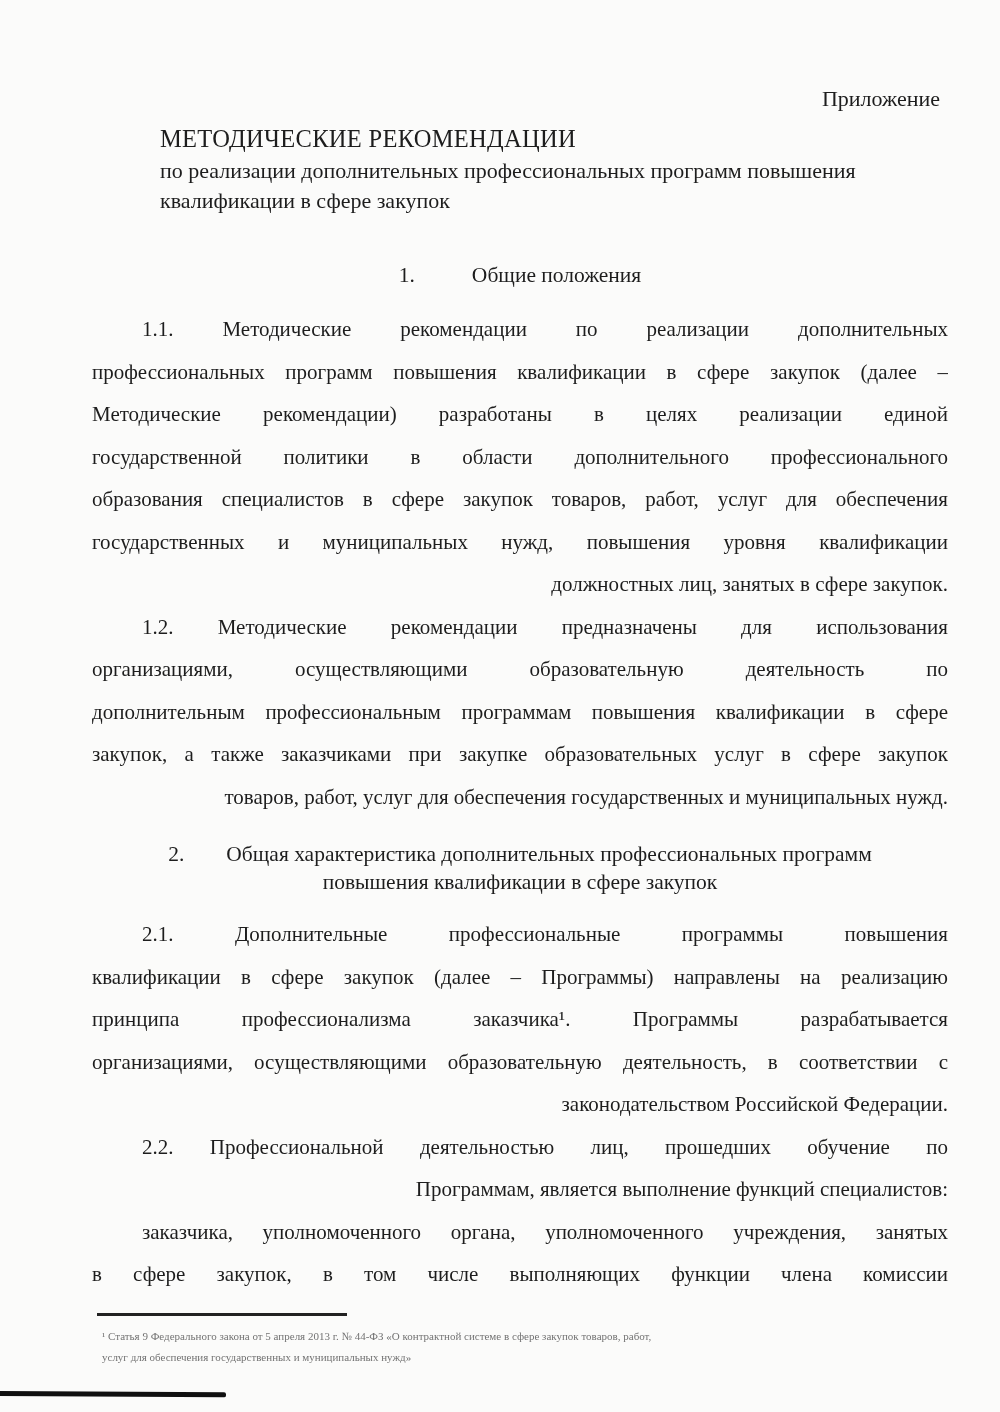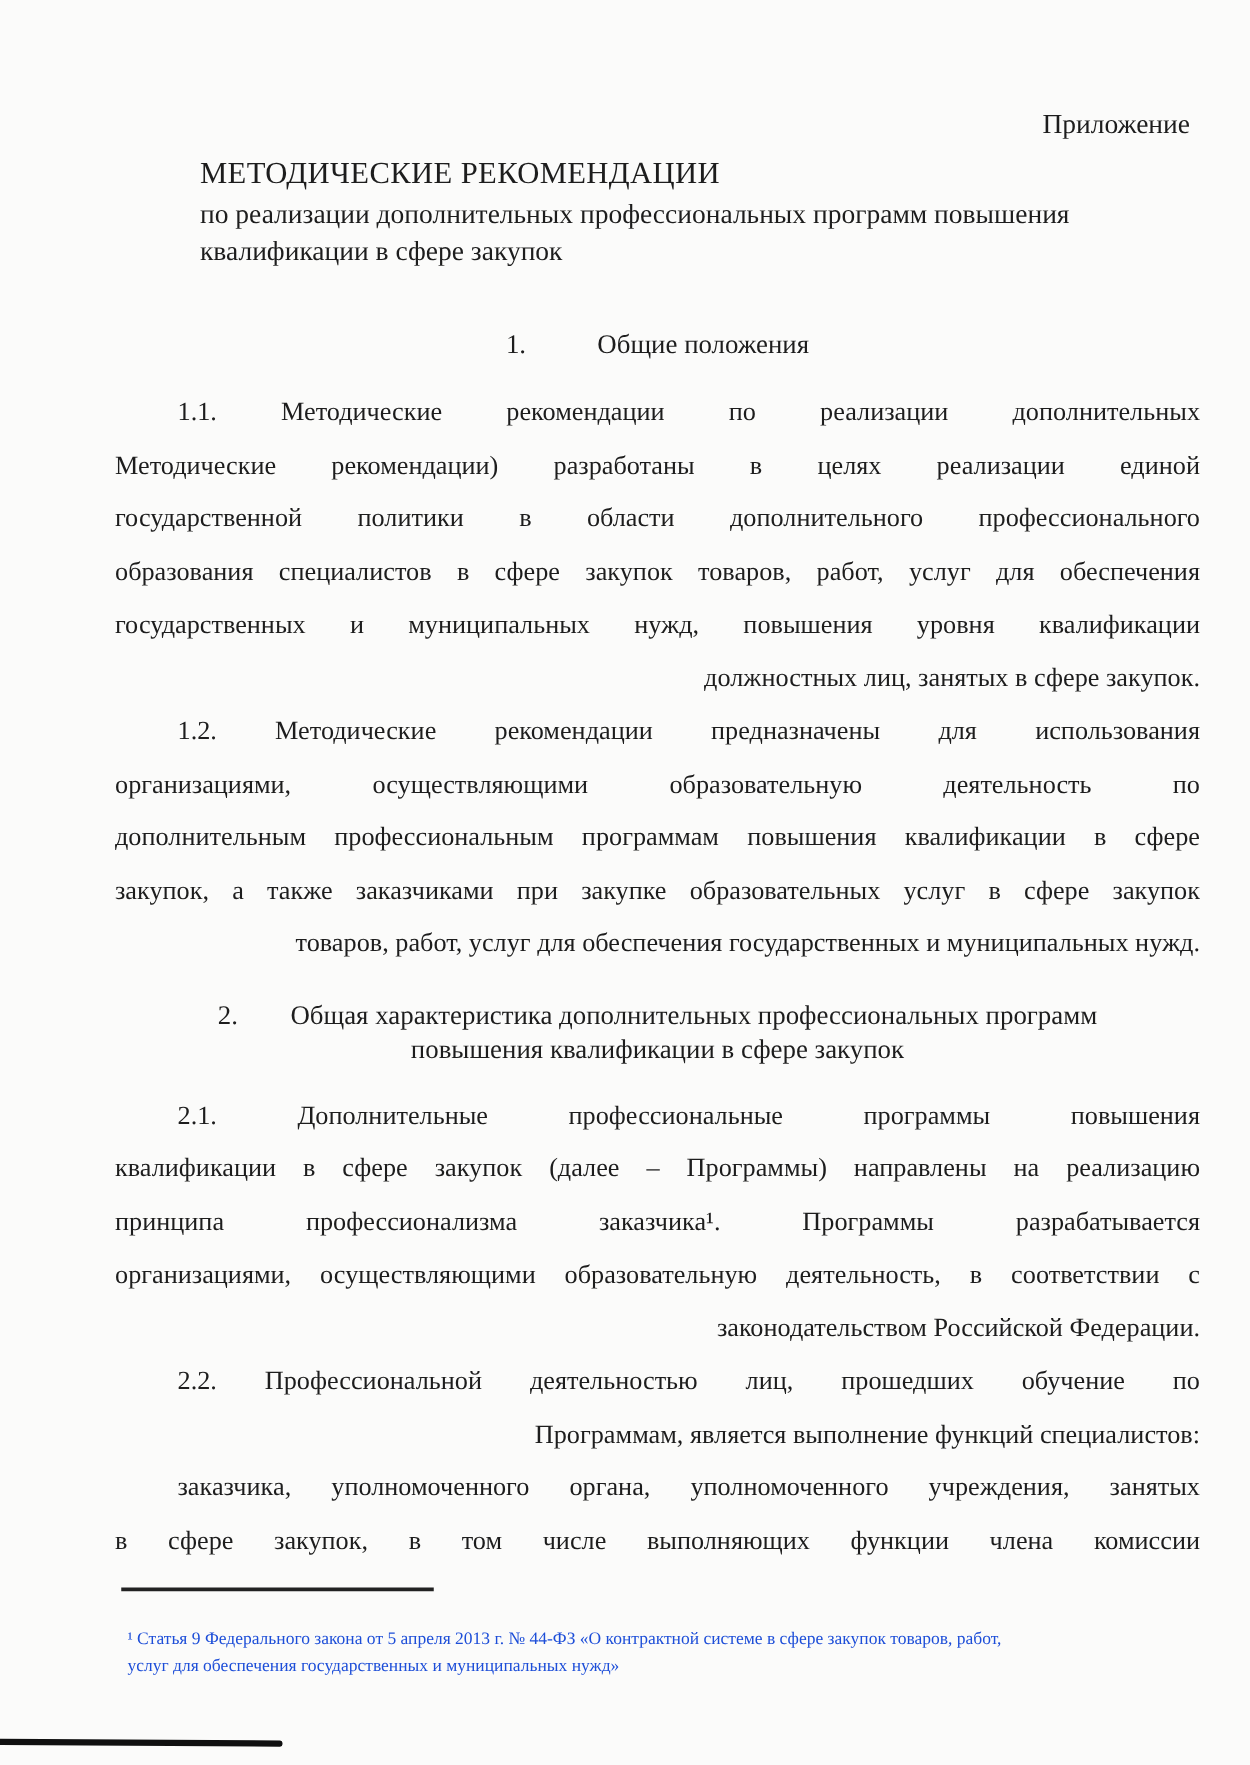--- a/index.html
+++ b/index.html
@@ -4,21 +4,21 @@
 <style>
   html, body { margin:0; padding:0; }
   body {
     width:1000px; height:1412px; overflow:hidden;
     background:#ffffff;
     font-family:"Liberation Serif", "DejaVu Serif", serif;
   }
   .page {
     position:relative; box-sizing:border-box;
     width:1000px; height:1412px;
-    padding:0 40px 0 92px;
+    padding:0 52px 0 92px;
     background:#fbfbfa;
     color:#1d1d1d;
   }
   
   .annex {
     padding-top:86px; margin-right:8px;
     text-align:right; font-size:22px; line-height:26px;
   }
   .doc-header { margin-left:68px; text-align:left; }
   .title {
@@ -44,21 +44,21 @@
     text-align:justify; text-align-last:justify;
   }
   .tline:not(.last)::after { content:""; display:inline-block; width:100%; height:0; }
   .tline.indent { padding-left:50px; }
   .tline.last { text-align:right; text-align-last:auto; }
   
   .footnote-sep {
     margin-top:17px; margin-left:5px;
     width:250px; height:3px; background:#222;
   }
-  .footnote { margin-top:28px; margin-left:10px; font-size:14px; line-height:21.5px; color:#1d4ed8; }
+  .footnote { margin-top:10px; margin-left:10px; font-size:11px; line-height:21.5px; color:#737373; }
   .fn-line { white-space:nowrap; }
   
   .scan-artifact {
     position:absolute; left:0; top:1391;
     top:1391px; width:226px; height:5px; background:#101010;
     transform:rotate(0.35deg); transform-origin:left center;
     border-radius:0 2px 2px 0;
   }
 </style>
 </head>
@@ -77,20 +77,21 @@
   </div>
 
   <div class="section-heading">
     <span class="sec-num">1.</span>
     <span class="sec-title">Общие положения</span>
   </div>
 
   <div class="body-block first" id="sec1-body">
       <div class="para">
         <div class="tline indent">1.1. Методические рекомендации по реализации дополнительных</div>
+        <div class="tline">профессиональных программ повышения квалификации в сфере закупок (далее –</div>
         <div class="tline">Методические рекомендации) разработаны в целях реализации единой</div>
         <div class="tline">государственной политики в области дополнительного профессионального</div>
         <div class="tline">образования специалистов в сфере закупок товаров, работ, услуг для обеспечения</div>
         <div class="tline">государственных и муниципальных нужд, повышения уровня квалификации</div>
         <div class="tline last">должностных лиц, занятых в сфере закупок.</div>
       </div>
       <div class="para">
         <div class="tline indent">1.2. Методические рекомендации предназначены для использования</div>
         <div class="tline">организациями, осуществляющими образовательную деятельность по</div>
         <div class="tline">дополнительным профессиональным программам повышения квалификации в сфере</div>

